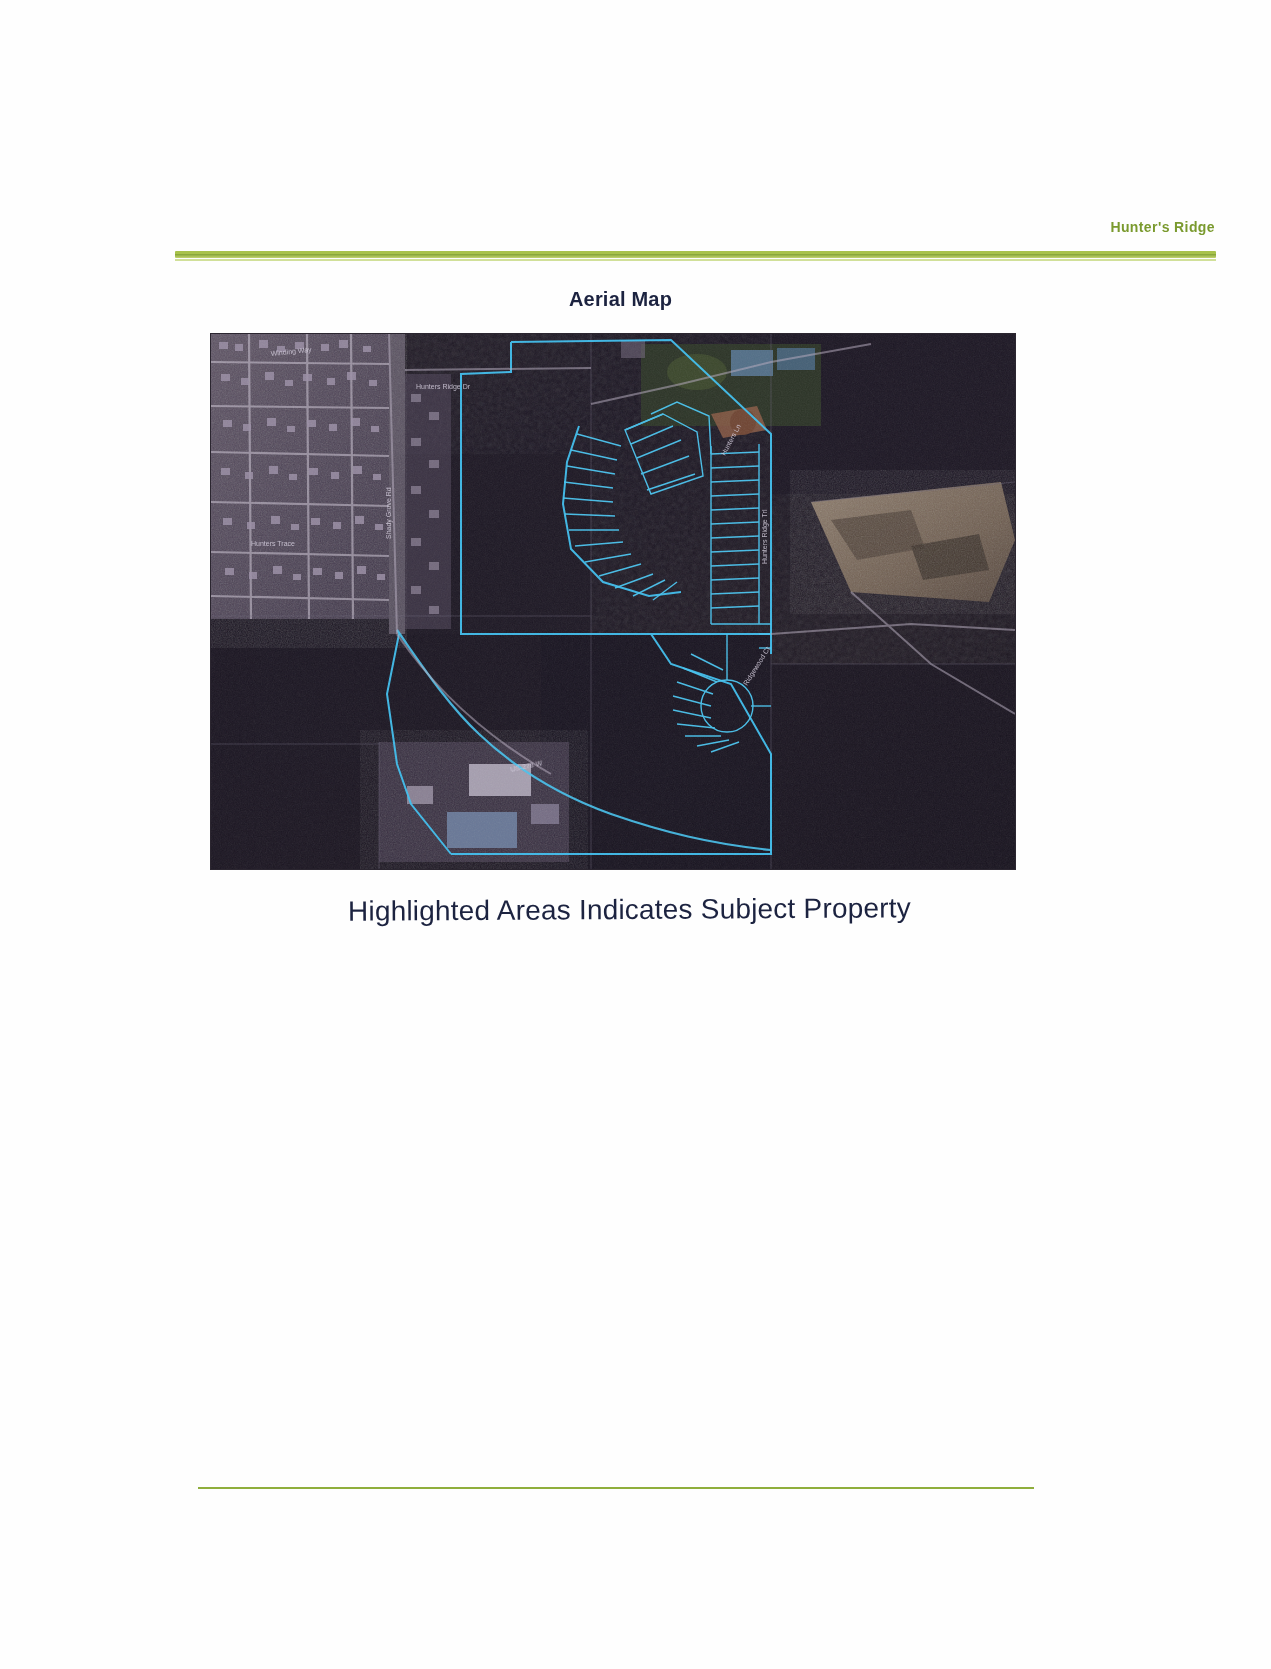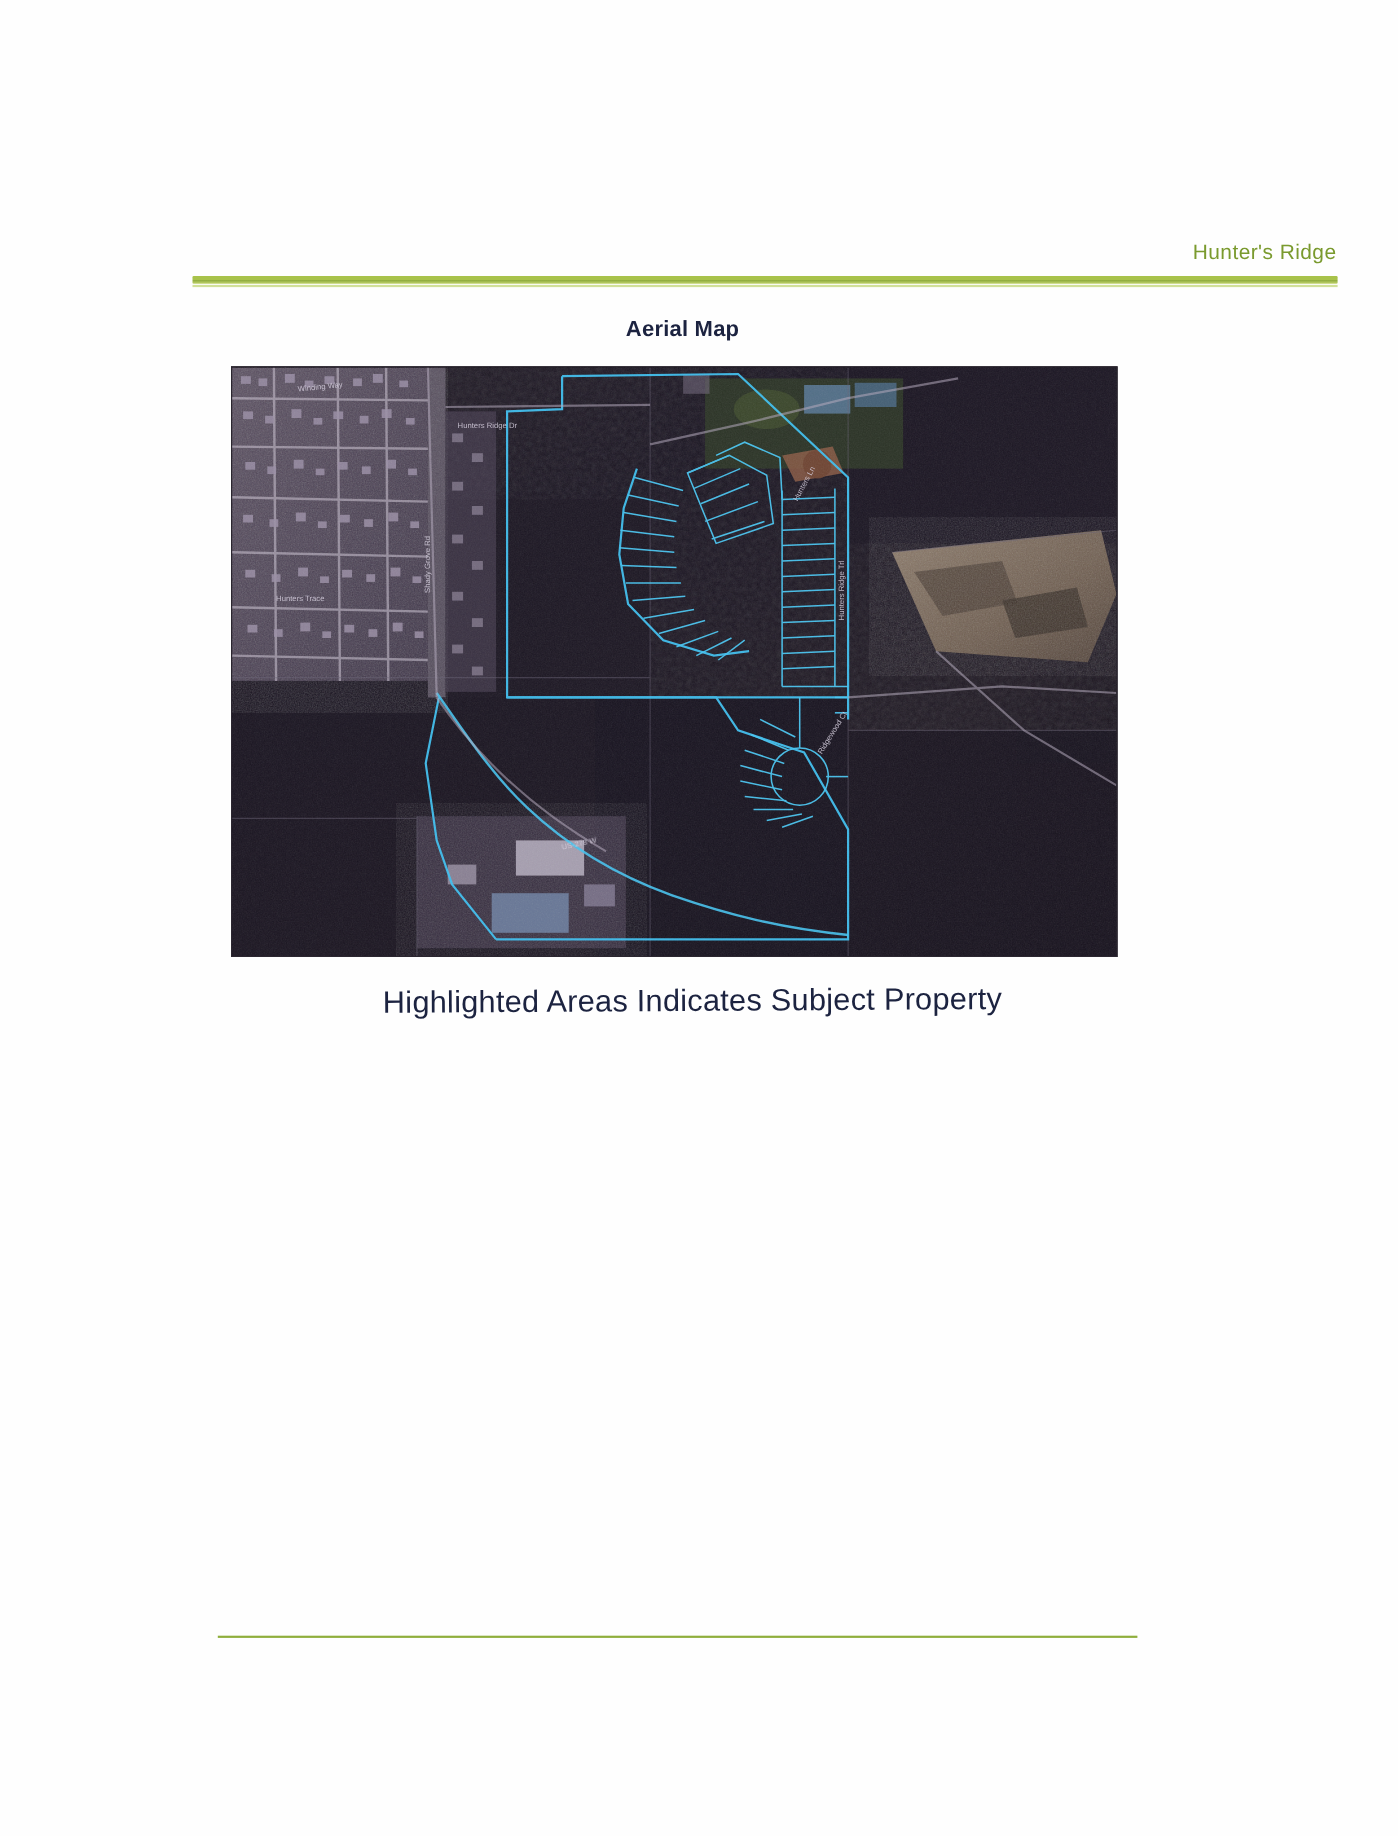--- a/index.html
+++ b/index.html
@@ -20,24 +20,24 @@
     position: absolute;
     inset: 0;
     background: #fefefe;
   }
 
   
   .header-title {
     position: absolute;
     top: 219px;
     right: 56px;
-    font-size: 19px;
+    font-size: 14px;
     letter-spacing: 0.4px;
     color: #7a9a2e;
-    font-weight: 400;
+    font-weight: 700;
     text-align: right;
   }
 
   .header-rule {
     position: absolute;
     left: 175px;
     right: 55px;
     top: 251px;
     height: 7px;
     background: linear-gradient(to bottom, #a8c24a 0%, #a8c24a 45%, #8aa83a 50%, #c3d46e 100%);

